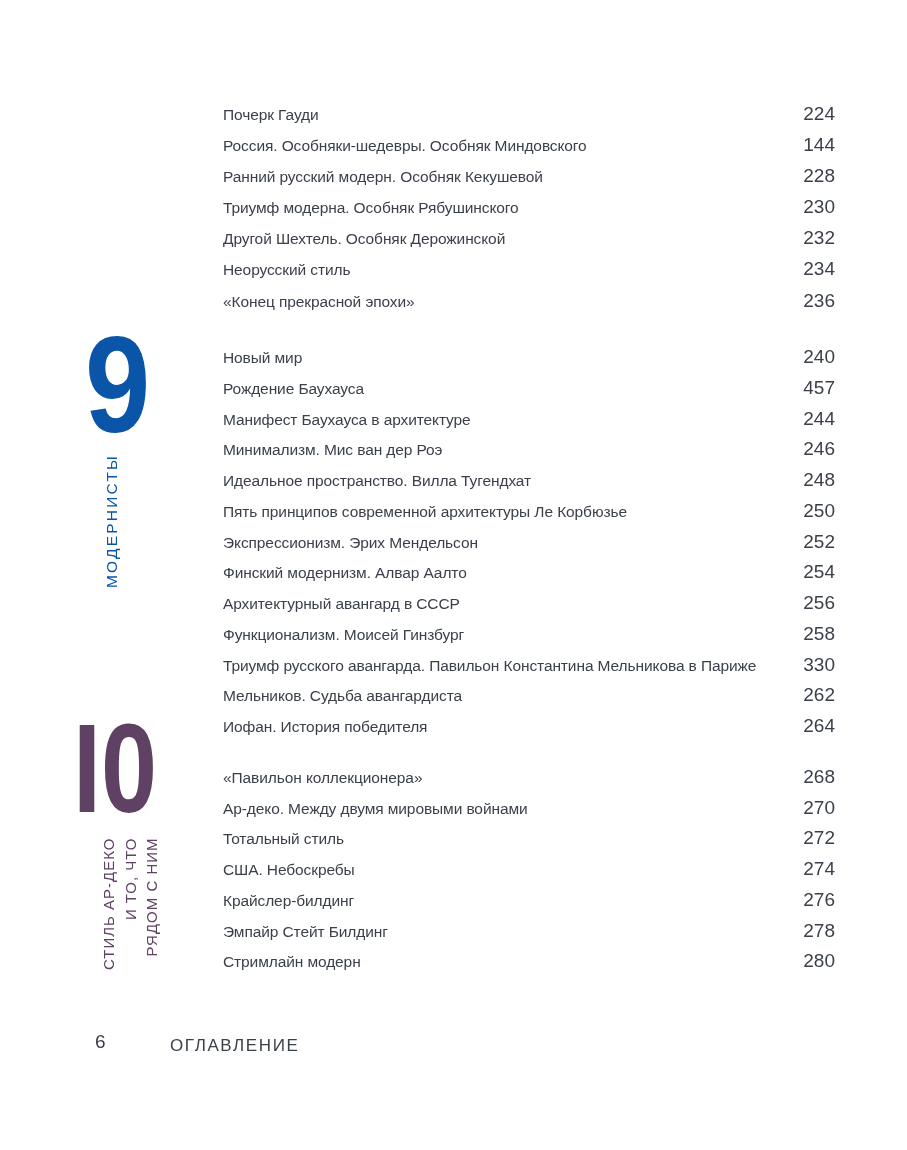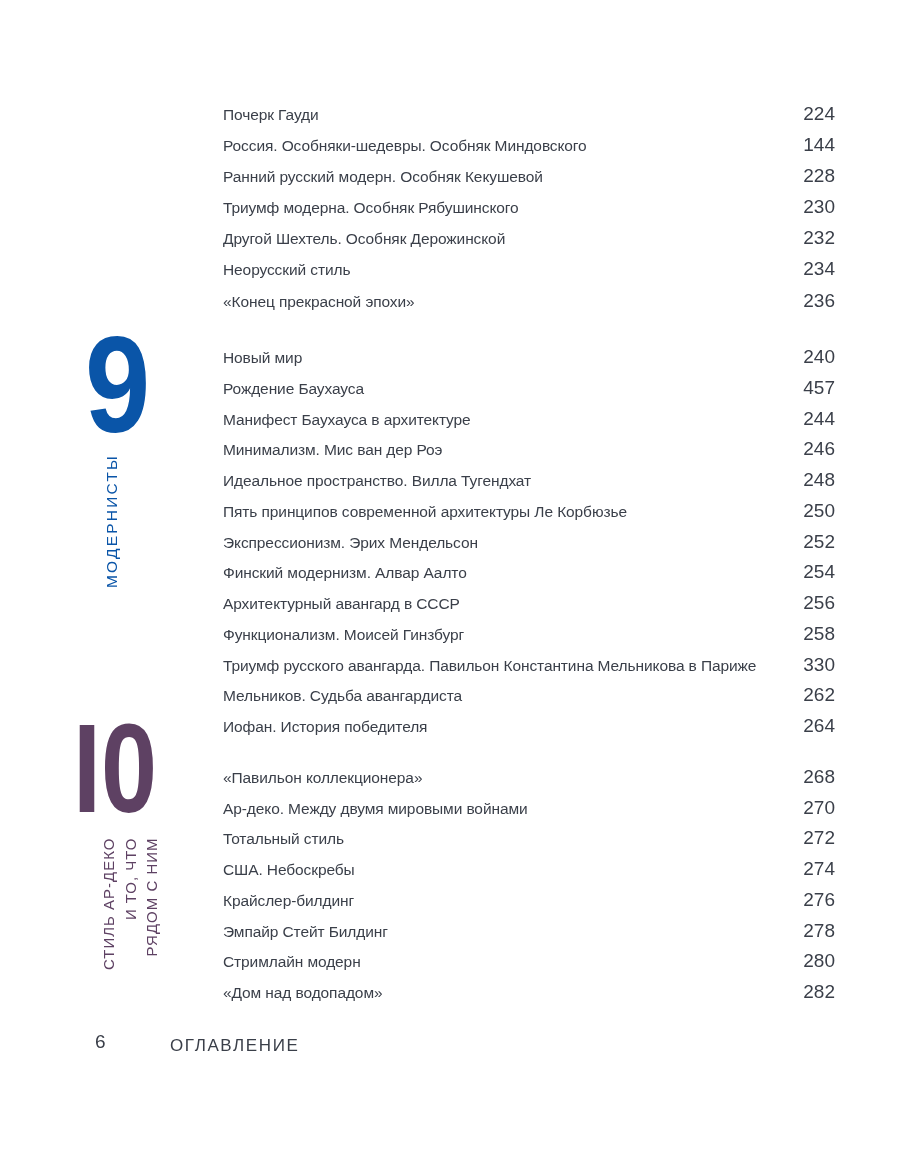--- a/index.html
+++ b/index.html
@@ -152,24 +152,20 @@
           <span class="p">276</span>
         </div>
         <div class="toc-row">
           <span class="t">Эмпайр Стейт Билдинг</span>
           <span class="p">278</span>
         </div>
         <div class="toc-row">
           <span class="t">Стримлайн модерн</span>
           <span class="p">280</span>
         </div>
-        <div class="toc-row">
-          <span class="t">«Дом над водопадом»</span>
-          <span class="p">282</span>
-        </div>
       </section>
   </main>
 
   <div class="chapter-number" id="num9">9</div>
 
   <div class="chapter-label" id="label9">
     <div>МОДЕРНИСТЫ</div>
   </div>
 
   <div class="chapter-number" id="num10">I0</div>

